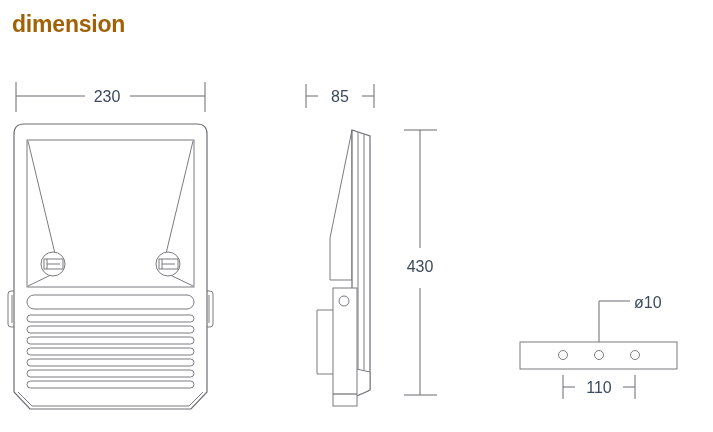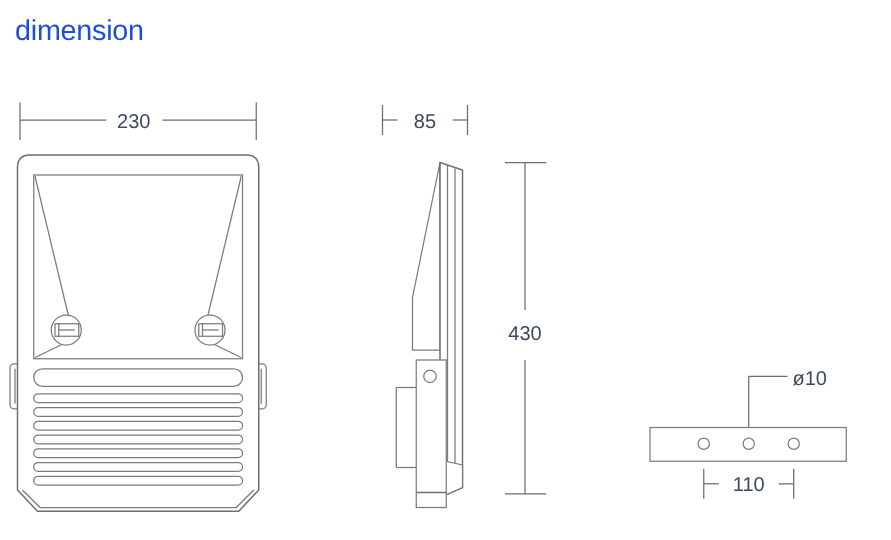--- a/index.html
+++ b/index.html
@@ -8,22 +8,22 @@
     background:#ffffff;
     font-family:"Liberation Sans", sans-serif;
     overflow:hidden;
     position:relative;
   }
   #root{position:relative;width:713px;height:432px;}
   #title{
     position:absolute;
     left:12px; top:10px;
     font-size:23px;
-    font-weight:normal;
-    color:#1d4ed8;
+    font-weight:bold;
+    color:#a16207;
     letter-spacing:-0.2px;
     line-height:28px;
     white-space:nowrap;
   }
   svg#drawing{
     position:absolute;
     left:0; top:0;
     width:713px; height:432px;
   }
   .dimtext{

